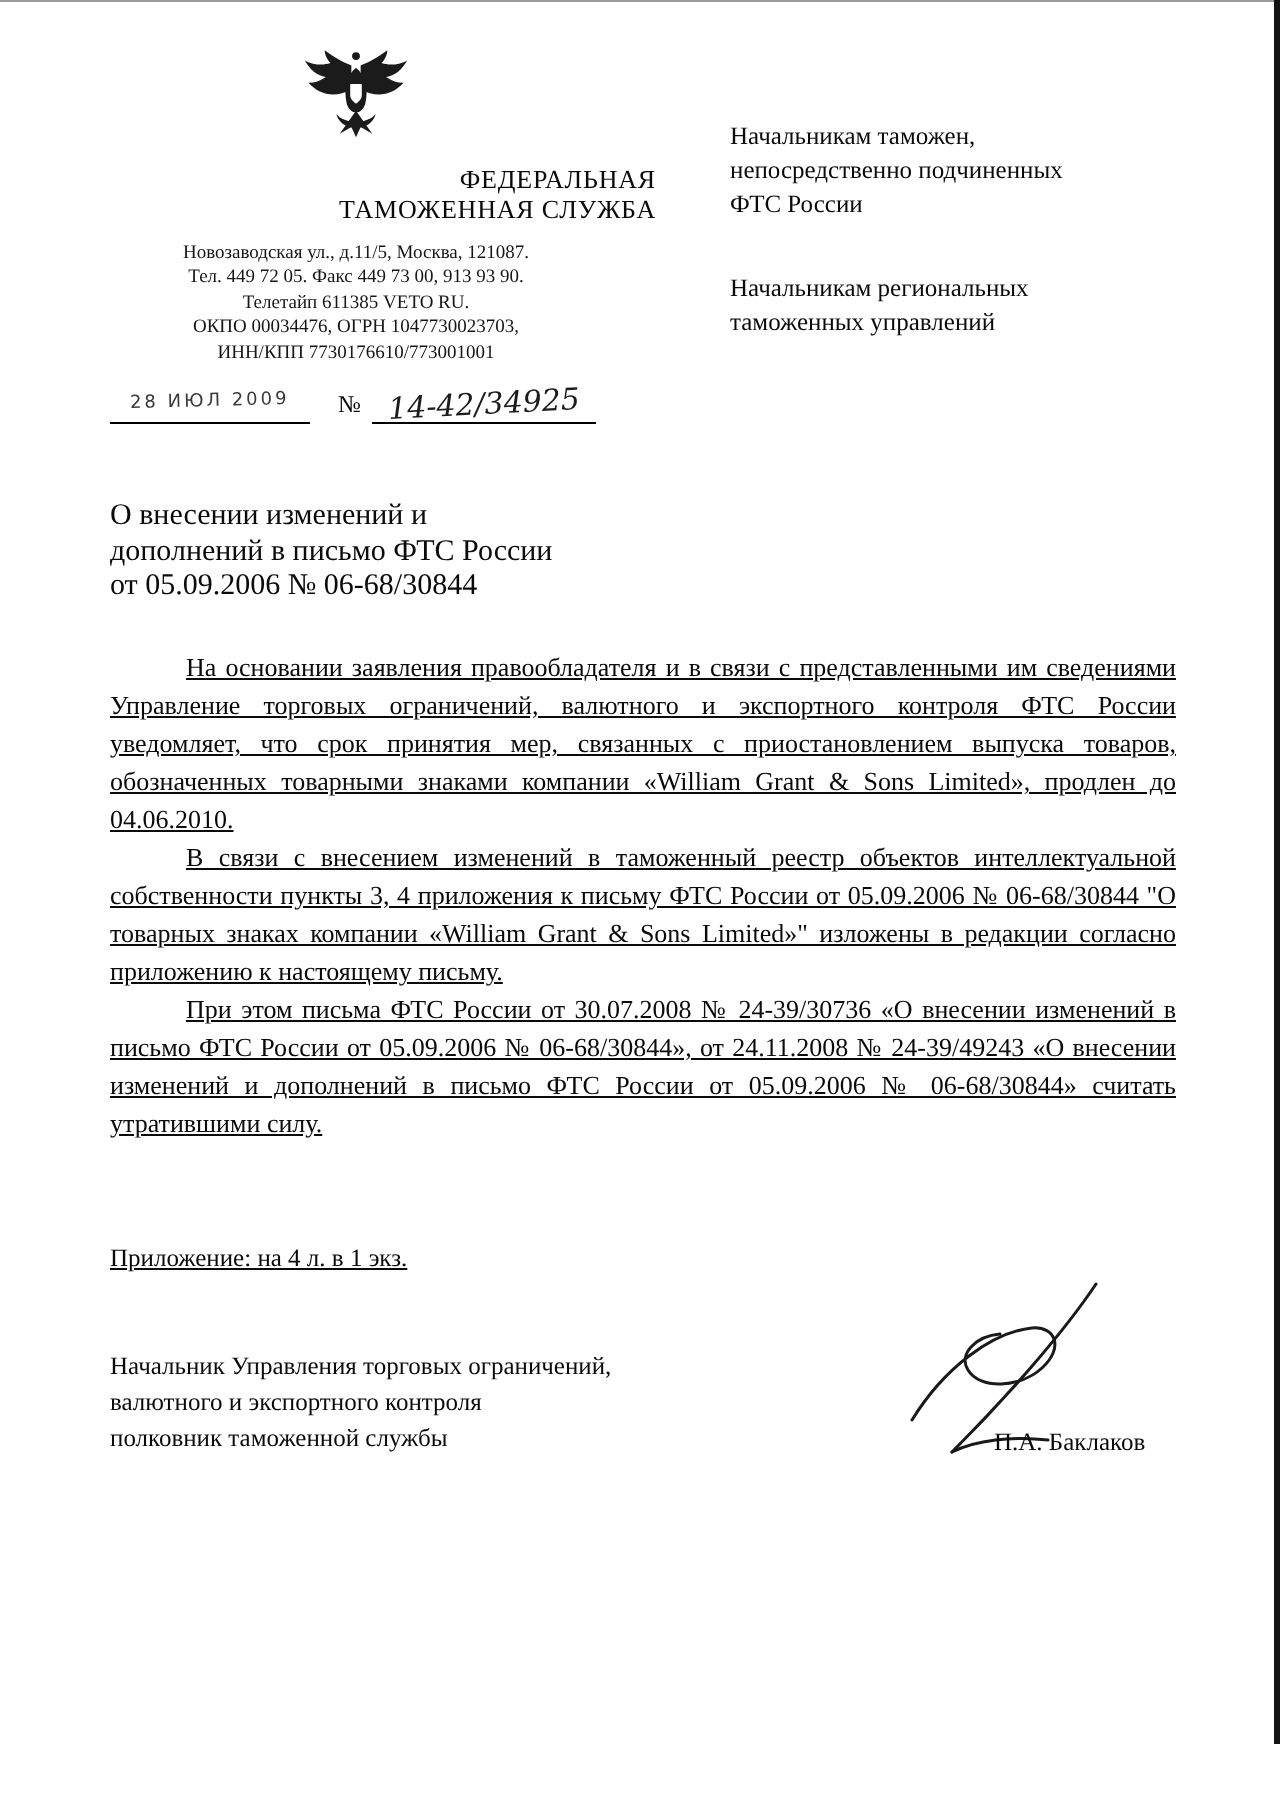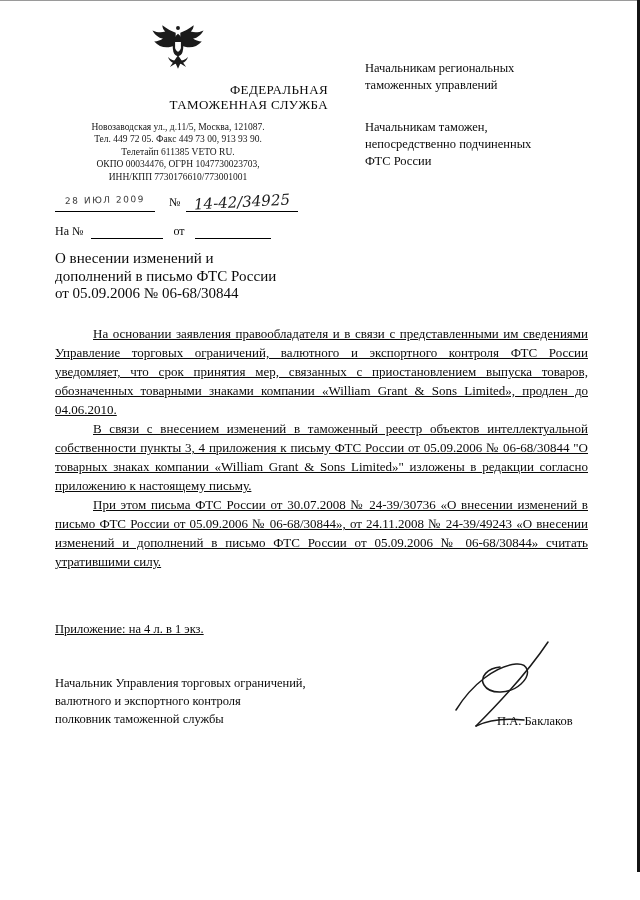--- a/index.html
+++ b/index.html
@@ -114,30 +114,27 @@
   <div class="org-details">Новозаводская ул., д.11/5, Москва, 121087.
 Тел. 449 72 05.  Факс 449 73 00,  913 93 90.
 Телетайп 611385 VETO RU.
 ОКПО 00034476,  ОГРН 1047730023703,
 ИНН/КПП 7730176610/773001001</div>
 
   <div class="date-row">
     <span class="date-slot"><span class="date-stamp">28 ИЮЛ 2009</span></span><span class="no-label">№</span><span class="num-slot"><span class="doc-number">14-42/34925</span></span>
   </div>
 
-  <div class="ref-row">
-    <span>На №</span><span class="blank b1"></span><span>от</span><span class="blank b2"></span>
-  </div>
 
   <div class="addressees">
-    <div class="addressee">Начальникам региональных
-таможенных управлений</div>
     <div class="addressee">Начальникам таможен,
 непосредственно подчиненных
 ФТС России</div>
+    <div class="addressee">Начальникам региональных
+таможенных управлений</div>
   </div>
 
   <div class="subject">О внесении изменений и
 дополнений в письмо ФТС России
 от 05.09.2006 № 06-68/30844</div>
 
   <div class="body-text">
     <p>На основании заявления правообладателя и в связи с представленными им сведениями Управление торговых ограничений, валютного и экспортного контроля ФТС России уведомляет, что срок принятия мер, связанных с приостановлением выпуска товаров, обозначенных товарными знаками компании «William Grant &amp; Sons Limited», продлен до 04.06.2010.</p>
     <p>В связи с внесением изменений в таможенный реестр объектов интеллектуальной собственности пункты 3, 4 приложения к письму ФТС России от 05.09.2006 № 06-68/30844 "О товарных знаках компании «William Grant &amp; Sons Limited»" изложены в редакции согласно приложению к настоящему письму.</p>
     <p>При этом письма ФТС России от 30.07.2008 № 24-39/30736 «О внесении изменений в письмо ФТС России от 05.09.2006 № 06-68/30844», от 24.11.2008 № 24-39/49243 «О внесении изменений и дополнений в письмо ФТС России от 05.09.2006 № 06-68/30844» считать утратившими силу.</p>

